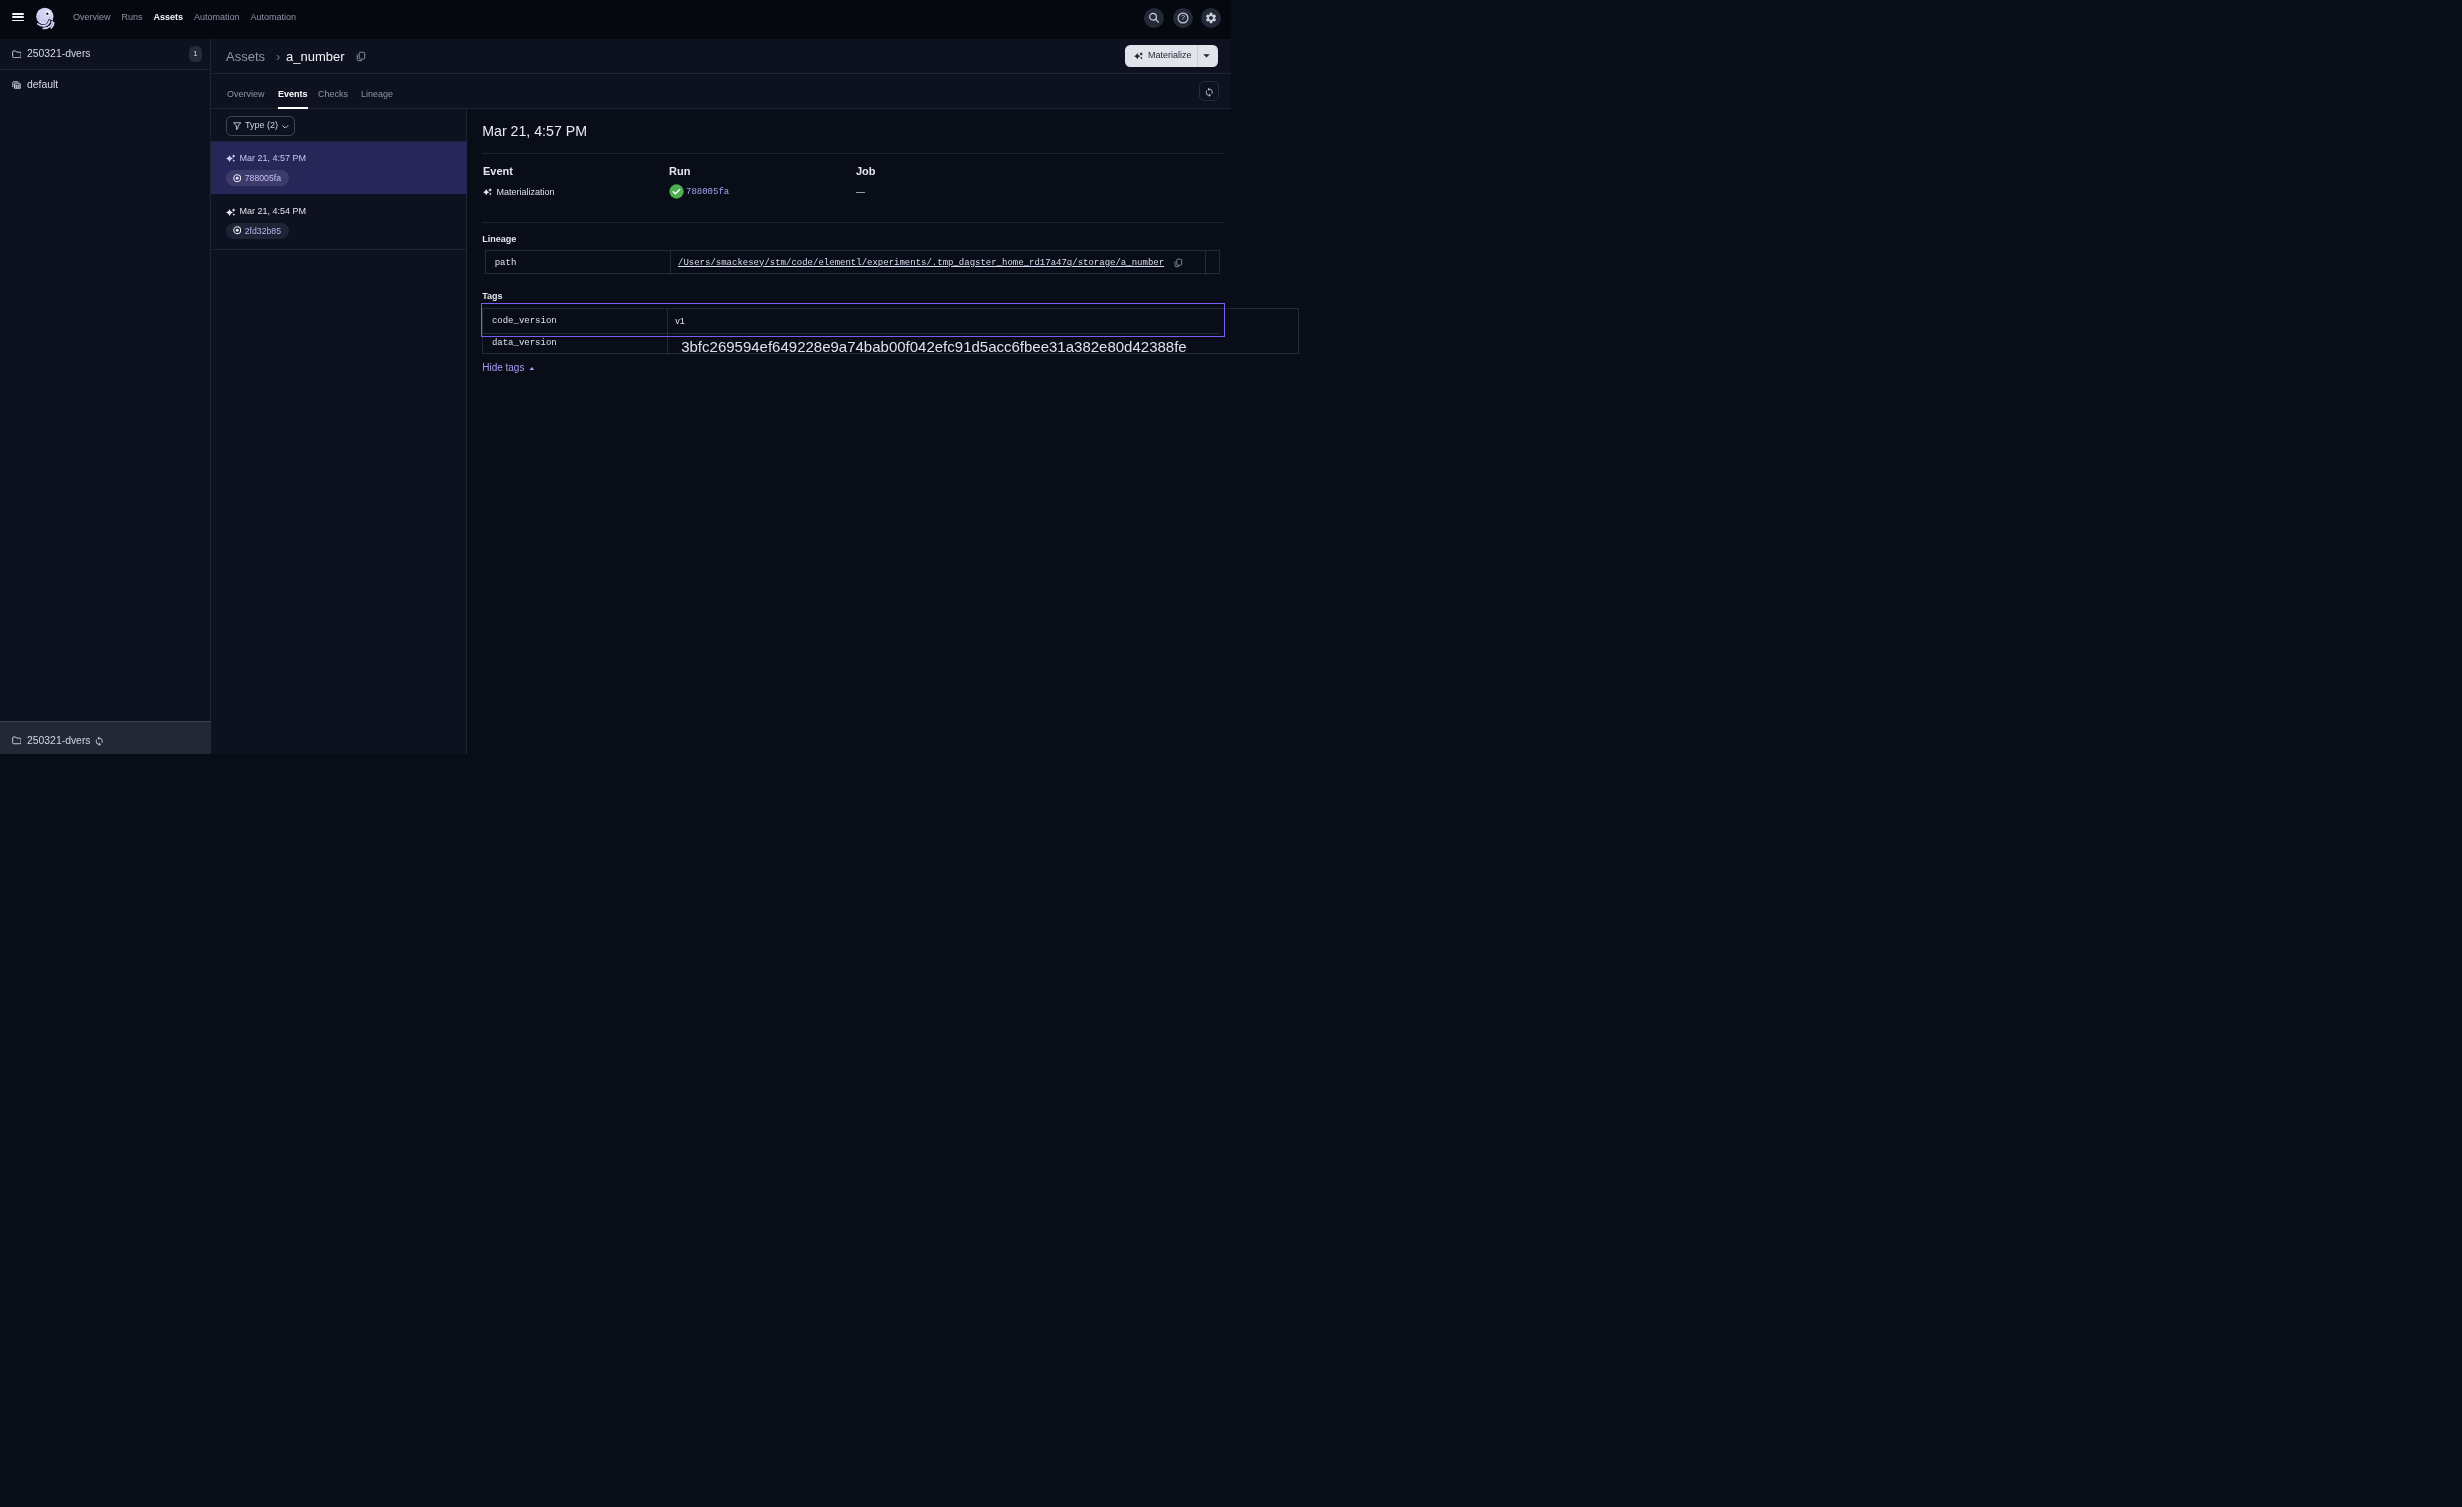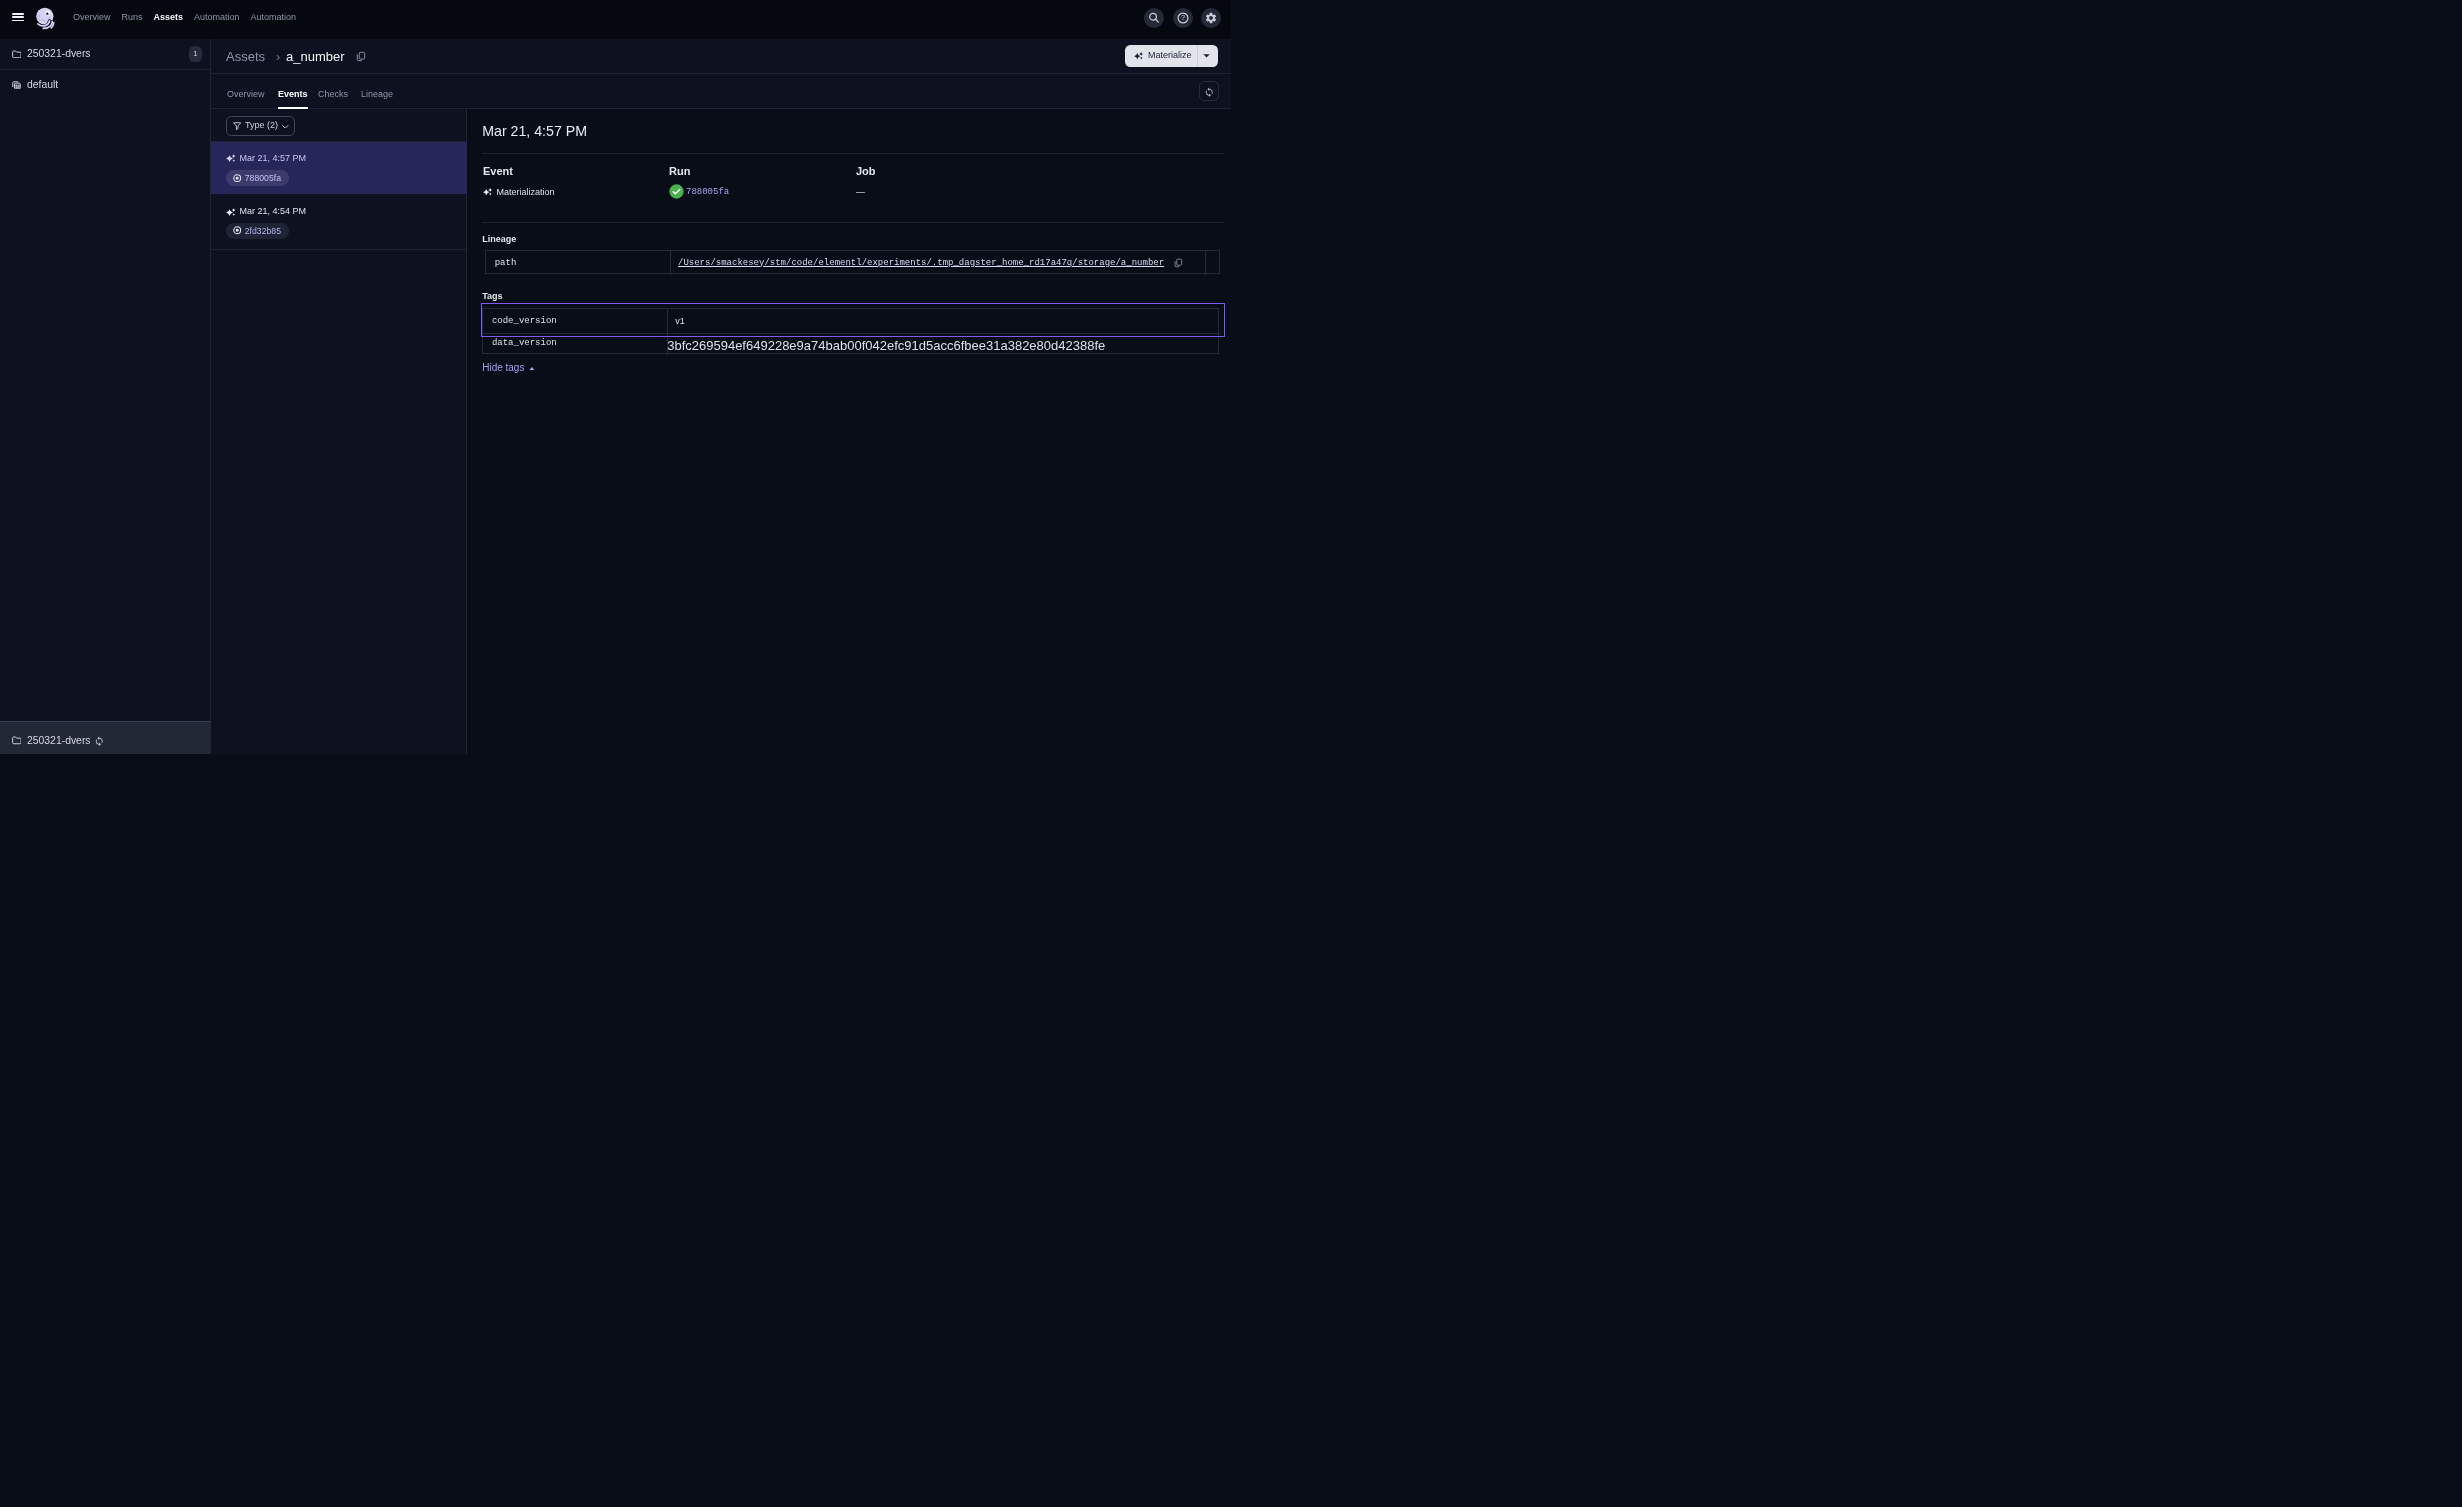--- a/index.html
+++ b/index.html
@@ -223,27 +223,27 @@
     <div class="mono" style="position:absolute;left:8.7px;top:6.5px;font-size:9px;color:#dde1e9;">path</div>
     <div class="mono" style="position:absolute;left:192px;top:6.5px;font-size:9px;color:#d9dcf2;text-decoration:underline;">/Users/smackesey/stm/code/elementl/experiments/.tmp_dagster_home_rd17a47q/storage/a_number</div>
     <svg style="position:absolute;left:687px;top:7.1px;" width="10.4" height="10.4" viewBox="0 0 18 18">
         <rect x="6.5" y="2" width="8.5" height="10.5" rx="1.8" fill="none" stroke="#8d95a7" stroke-width="1.5"></rect>
         <path d="M3.5 5.5 v7.7 a1.8 1.8 0 0 0 1.8 1.8 h5.5" fill="none" stroke="#8d95a7" stroke-width="1.5"></path>
       </svg>
   </div>
 
   <div class="shead" style="top:182px;">Tags</div>
 
-  <div id="tagstable" style="position:absolute;left:14.2px;top:199px;width:737px;height:46px;border:0.6px solid #232938;text-decoration:underline;">
+  <div id="tagstable" style="position:absolute;left:14.2px;top:199px;width:817px;height:46px;border:0.6px solid #232938;text-decoration:underline;">
     <div style="position:absolute;left:0;top:23.6px;width:737px;height:0.6px;background:#232938;"></div>
     <div style="position:absolute;left:184px;top:0;width:0.6px;height:46px;background:#232938;"></div>
     <div class="mono" style="position:absolute;left:8.7px;top:6.5px;font-size:9px;color:#dde1e9;">code_version</div>
     <div style="position:absolute;left:192px;top:6.5px;font-size:9px;color:#dde1e9;">v1</div>
     <div class="mono" style="position:absolute;left:8.7px;top:29px;font-size:9px;color:#dde1e9;">data_version</div>
-    <div style="position:absolute;left:184px;top:29px;font-size:13px;color:#dde1e9;">3bfc269594ef649228e9a74bab00f042efc91d5acc6fbee31a382e80d42388fe</div>
+    <div style="position:absolute;left:198px;top:29px;font-size:15px;color:#dde1e9;">3bfc269594ef649228e9a74bab00f042efc91d5acc6fbee31a382e80d42388fe</div>
   </div>
   <div id="purplebox" style="position:absolute;left:13px;top:194px;width:744px;height:34px;border:1.9px solid #7d5cf5;"></div>
 
   <div style="position:absolute;left:14.2px;top:253px;font-size:10px;color:#a79bf0;text-align:right;">Hide tags
     <svg style="display:inline-block;margin-left:1.3px;margin-bottom:0.6px;" width="5.8" height="3.6" viewBox="0 0 10 6">
         <polygon points="5,0 10,6 0,6" fill="#a79bf0"></polygon>
       </svg>
   </div>
 </div>
 

